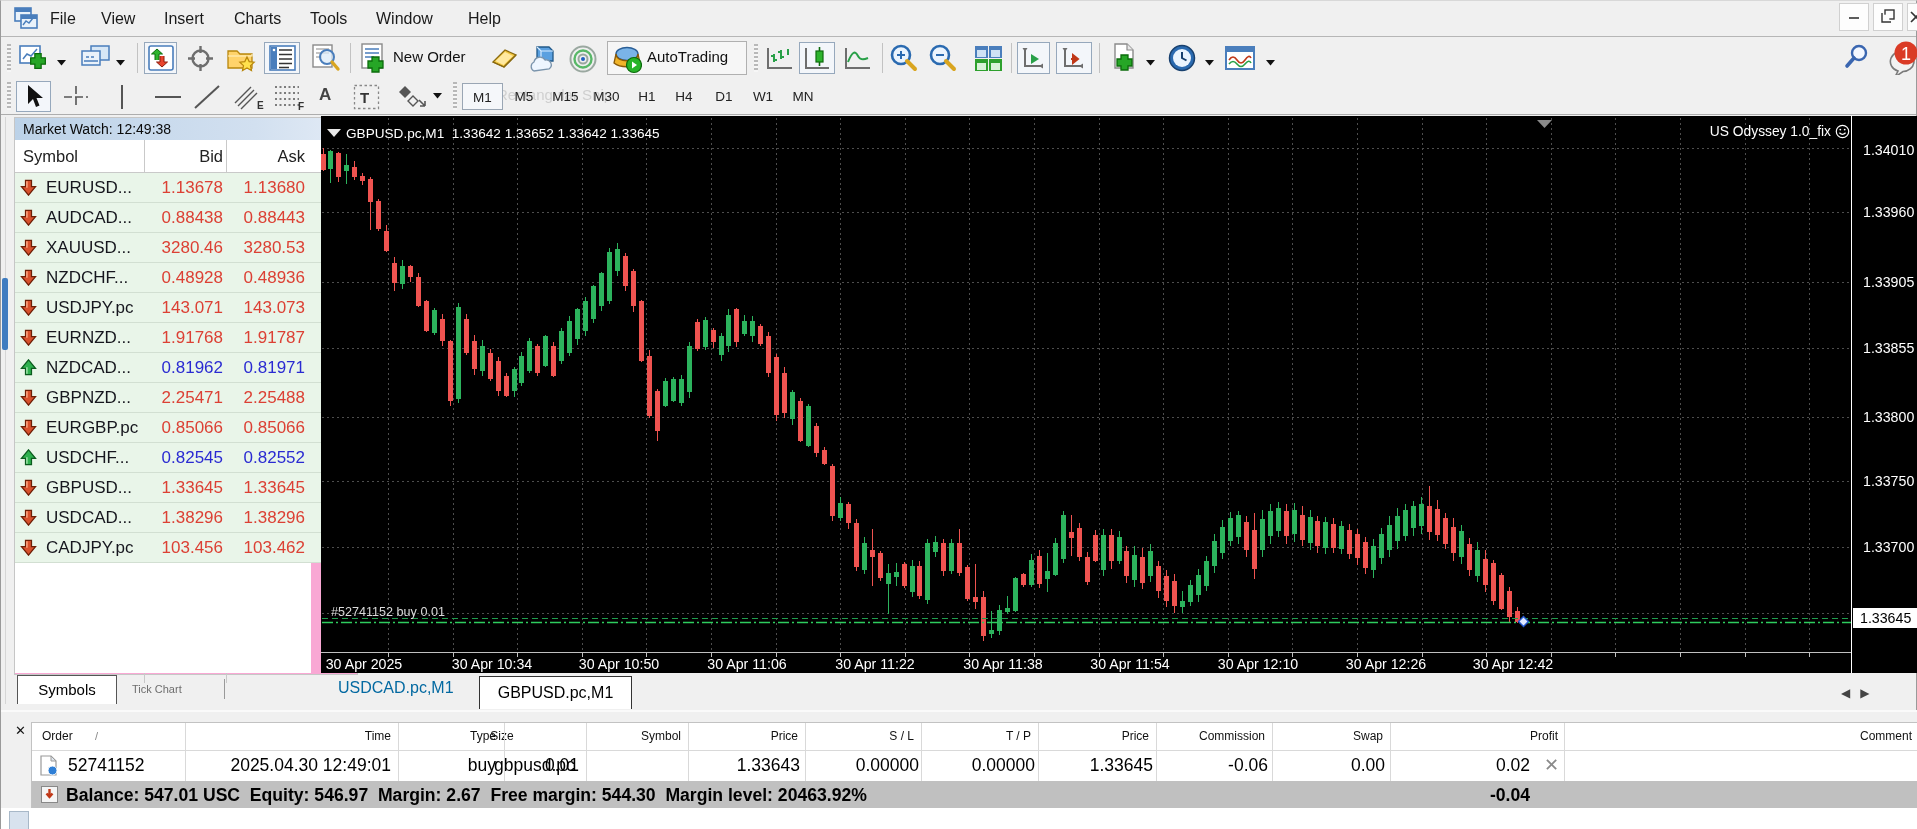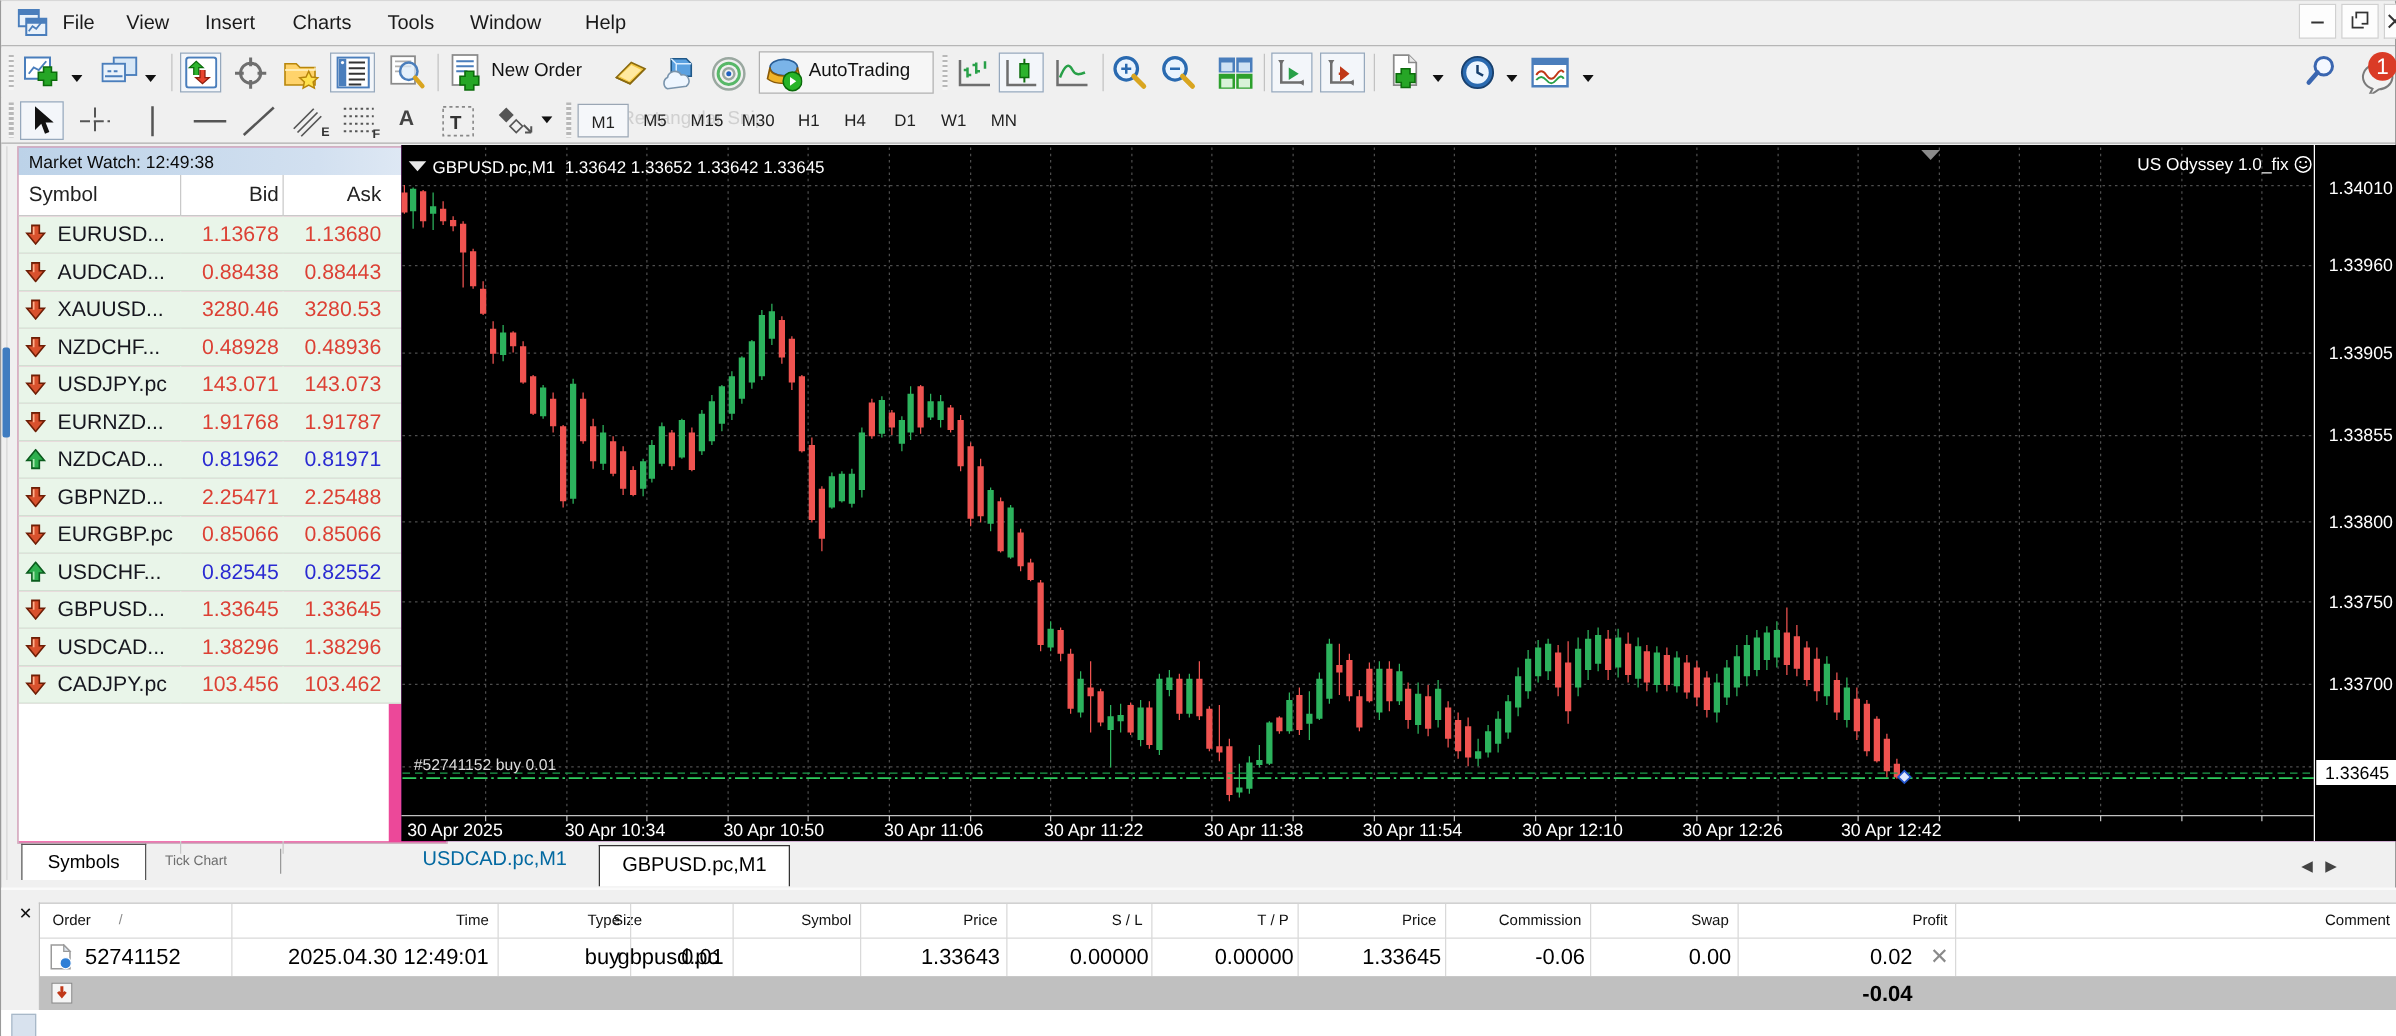--- a/index.html
+++ b/index.html
@@ -15,21 +15,21 @@
 .grip{position:absolute;top:6px;width:4px;height:28px;
  background-image:repeating-linear-gradient(to bottom,#b8b8b8 0 2px,#f6f6f6 2px 4px)}
 .vsep{position:absolute;top:5px;width:1px;height:30px;background:#c2c2c2}
 .selbtn{position:absolute;border:1px solid #96a8bc;background:#f3f6fa}
 .tbtxt{position:absolute;font-size:15px;color:#111}
 .tf{position:absolute;top:5px;height:27px;line-height:27px;font-size:13.5px;color:#222;text-align:center}
 .tfsel{border:1px solid #9aa6b4;background:#f5f7fa}
 
 .winbtn{position:absolute;top:2px;width:30px;height:28px;background:#fdfdfd;border:1px solid #d0d0d0;color:#333;text-align:center;line-height:26px;font-size:13px}
 
-#mw{position:absolute;left:13px;top:116px;width:344px;height:558px;background:#ec4899;border:1px solid #c6c6c6}
+#mw{position:absolute;left:13px;top:116px;width:344px;height:558px;background:#f9a8d4;border:1px solid #c6c6c6}
 #mwtitle{position:absolute;left:0;top:0;width:100%;height:22px;background:linear-gradient(90deg,#bcd2e8,#d2e0f0 70%,#e4ecf6);
  font-size:14px;color:#0a0a0a;line-height:22px;padding-left:8px}
 #mwhdr{position:absolute;left:0;top:22px;width:100%;height:33px;background:#fff;border-bottom:1px solid #c9c9c9;font-size:16.5px;color:#222;line-height:32px}
 .mwrow{position:absolute;left:0;width:100%;height:30px;background:#e9f5e9;border-bottom:1px solid #d2dfd2;font-size:17px}
 .mwrow .sym{position:absolute;left:31px;top:0;line-height:29px;color:#16161e}
 .mwrow .bid,.mwrow .ask{position:absolute;top:0;line-height:29px;text-align:right}
 .mwrow .bid{left:132px;width:76px}
 .mwrow .ask{left:214px;width:76px}
 .dn{color:#dc4034}.up{color:#2a2ad2}
 .colline{position:absolute;top:22px;width:1px;background:#c9c9c9}
@@ -433,21 +433,21 @@
         <span class="bid dn">103.456</span>
         <span class="ask dn">103.462</span>
       </div>
   <div class="abs" style="left:0;top:445px;width:296px;height:110px;background:#fff"></div>
 </div>
 
 <div class="tab-active" style="left:16px;top:674px;width:100px;height:29px;font-size:15px;line-height:28px;color:#000">Symbols</div>
 <div class="abs" style="left:131px;top:674px;font-size:11px;line-height:28px;color:#6e6e6e">Tick Chart</div>
 <div class="abs" style="left:223px;top:678px;width:1px;height:20px;background:#999"></div>
 
-<div class="abs" style="left:320px;top:115px;width:1597px;height:557px;background:#a21caf">
+<div class="abs" style="left:320px;top:115px;width:1597px;height:557px;background:#f97316">
 <svg width="1597" height="557" viewBox="0 0 1597 557" style="position:absolute;left:0;top:0">
 <rect x="0" y="0" width="1597" height="557" fill="#000"></rect>
 <g stroke="#4d4d4d" stroke-width="1" stroke-dasharray="2,3">
           <line x1="67.5" y1="2" x2="67.5" y2="536"></line>
           <line x1="132.5" y1="2" x2="132.5" y2="536"></line>
           <line x1="196.5" y1="2" x2="196.5" y2="536"></line>
           <line x1="261.5" y1="2" x2="261.5" y2="536"></line>
           <line x1="325.5" y1="2" x2="325.5" y2="536"></line>
           <line x1="390.5" y1="2" x2="390.5" y2="536"></line>
           <line x1="455.5" y1="2" x2="455.5" y2="536"></line>
@@ -898,20 +898,21 @@
     <span class="td" style="left:1163px;width:190px;text-align:right">0.00</span>
     <span class="td" style="left:1308px;width:190px;text-align:right">0.02</span>
     <span class="td" style="left:1512px;color:#8a8a8a;font-size:18px">✕</span>
     <div class="abs" style="left:0;top:58px;width:1887px;height:1px;background:#d9d9d9"></div>
 
     <div id="balrow">
       <svg class="abs" style="left:9px;top:5px" width="17" height="17" viewBox="0 0 17 17">
         <rect x="0.5" y="0.5" width="16" height="16" fill="#f5f5f5" stroke="#888"></rect>
         <path d="M8.5 3 v7 M5.5 7.5 l3 3.5 l3 -3.5" stroke="#c03818" stroke-width="2.4" fill="none"></path>
       </svg>
+      <span style="position:absolute;left:34px">Balance: 547.01 USC&nbsp; Equity: 546.97&nbsp; Margin: 2.67&nbsp; Free margin: 544.30&nbsp; Margin level: 20463.92%</span>
       <span style="position:absolute;left:1358px;width:140px;text-align:right">-0.04</span>
     </div>
   </div>
 </div>
 <div class="abs" style="left:0;top:807px;width:1917px;height:22px;background:#fff"></div>
 <div class="abs" style="left:8px;top:810px;width:20px;height:19px;background:#d8e2ee;border:1px solid #a8b8c8"></div>
 <div class="abs" style="left:0;top:709px;width:1917px;height:2px;background:#fafafa"></div>
 
 </div>
 

